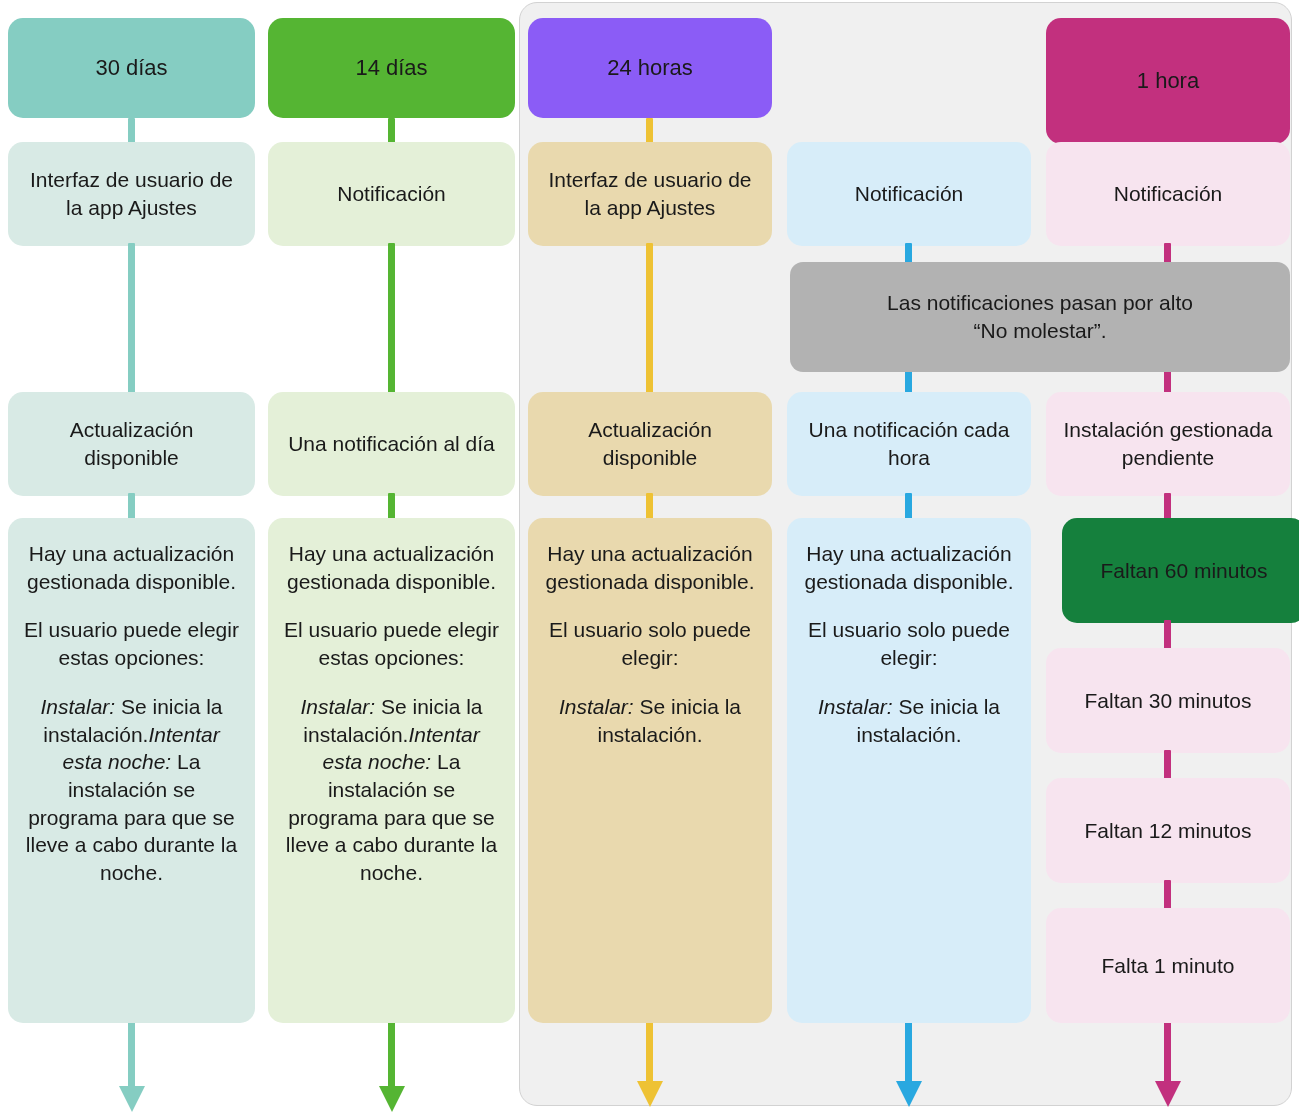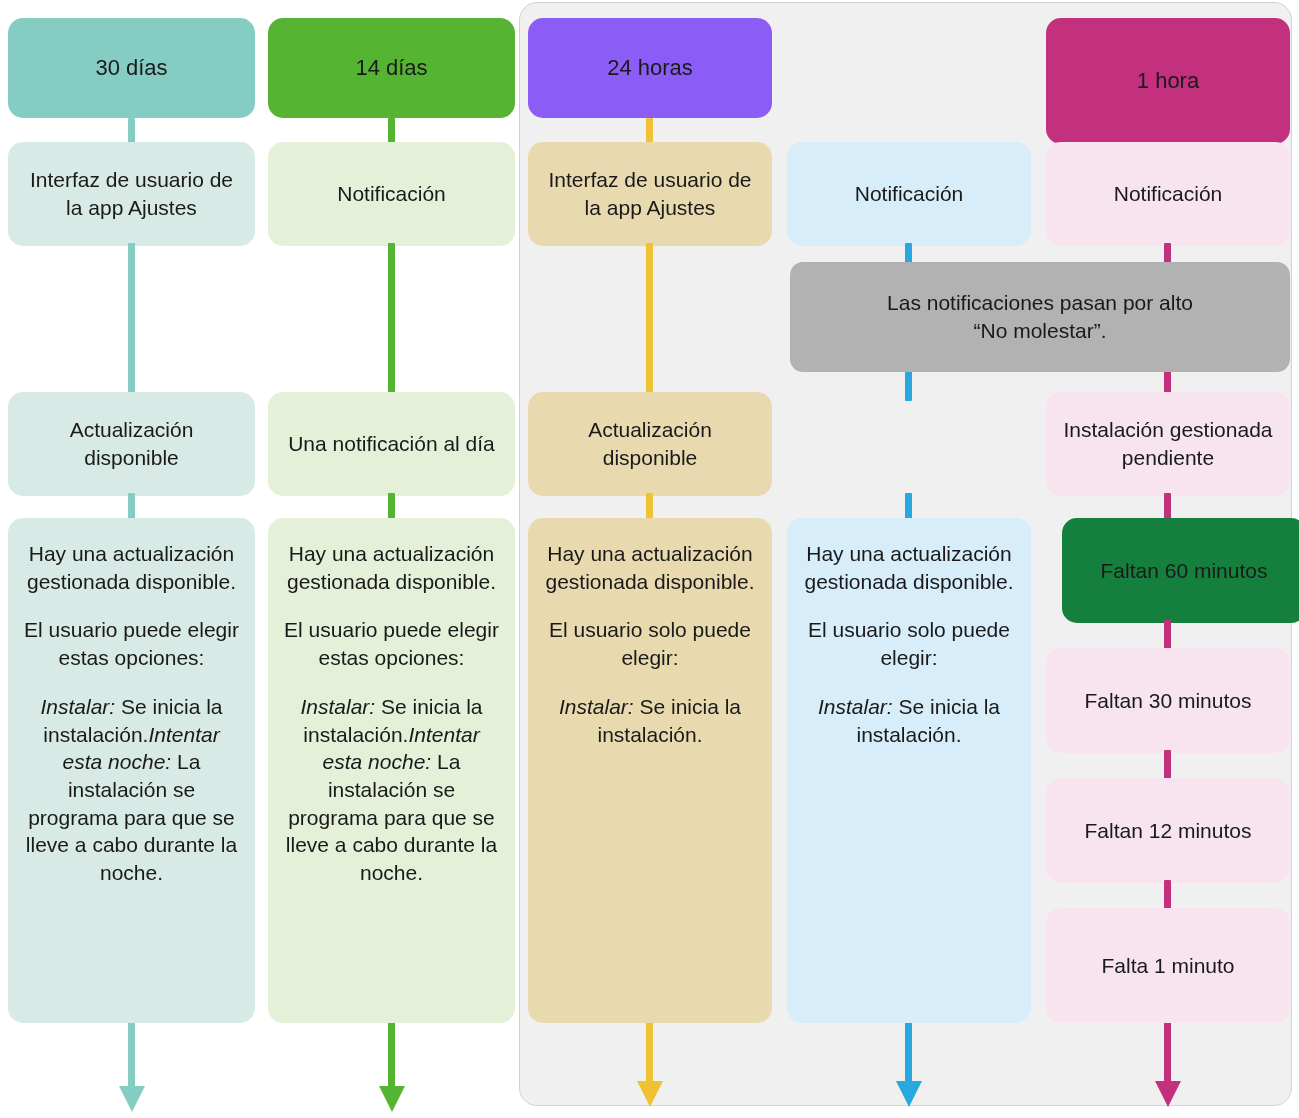--- a/index.html
+++ b/index.html
@@ -174,20 +174,21 @@
       <div class="arrow-stem" style="height:60px; background:#eec234;"></div>
       <div class="arrow-head" style="top:58px; border-top:26px solid #eec234;"></div>
     </div>
   </div>
 
   <div class="col col-4">
     <div class="node label" style="left:0; top:142px; width:244px; height:104px; background:#d7edf9;">Notificación</div>
     <div class="conn" style="left:118px; top:243px; height:26px; background:#29a8e0;"></div>
     <div class="conn" style="left:118px; top:366px; height:35px; background:#29a8e0;"></div>
 
+    <div class="node label" style="left:0; top:392px; width:244px; height:104px; background:#d7edf9;">Una notificación cada hora</div>
     <div class="conn" style="left:118px; top:493px; height:30px; background:#29a8e0;"></div>
 
     <div class="node body" style="left:0; top:518px; width:244px; height:505px; background:#d7edf9;">
       <div class="body-inner">
         <p>Hay una actualización gestionada disponible.</p>
         <p>El usuario solo puede elegir:</p>
         <p><em>Instalar:</em><span> Se inicia la instalación.</span></p>
       </div>
     </div>
 

